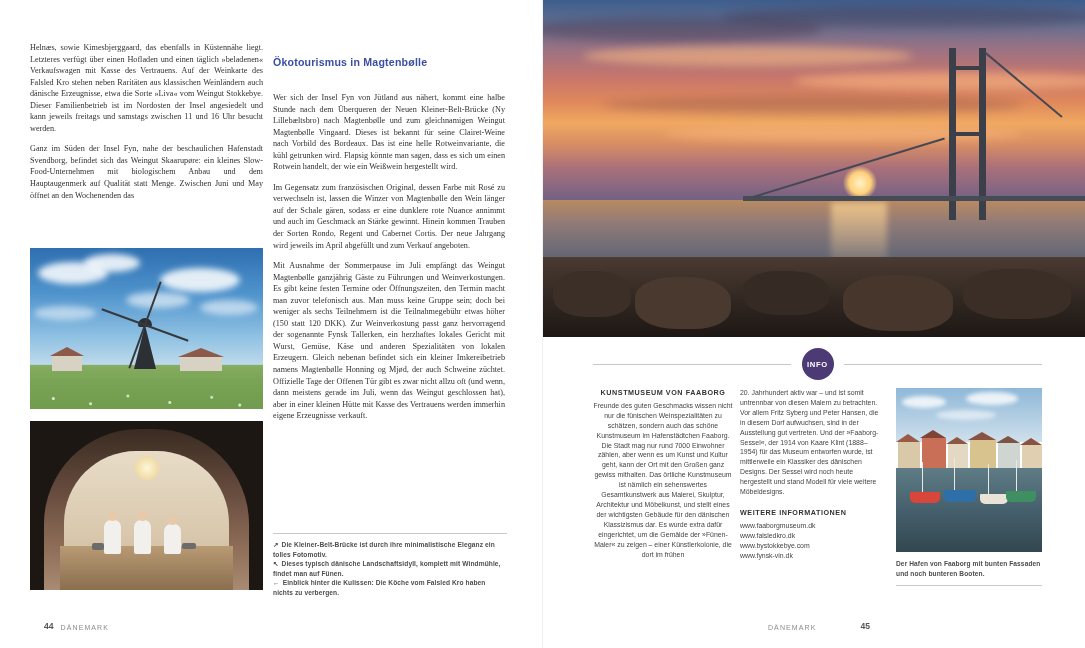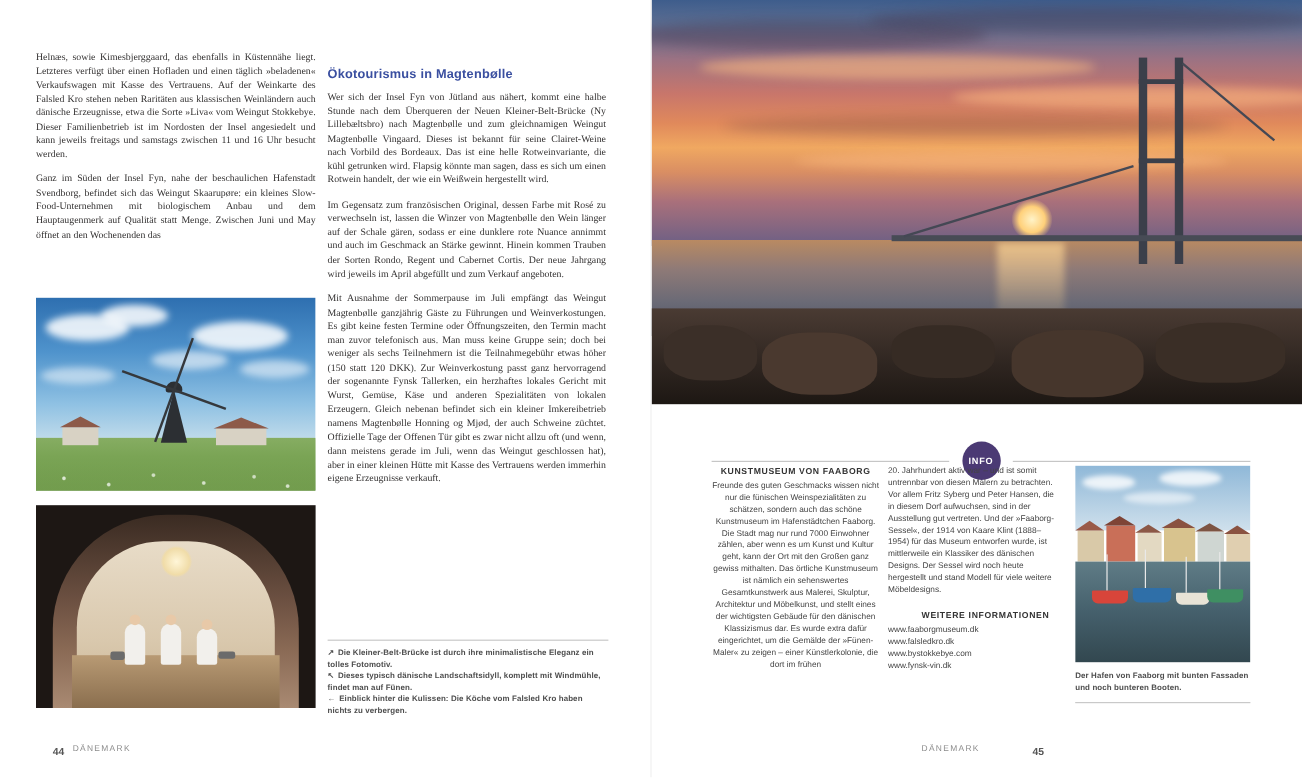--- a/index.html
+++ b/index.html
@@ -7,21 +7,21 @@
   .spread{position:relative;width:914px;height:648px;background:#fff;}
   .body-col{font-family:"Liberation Serif",serif;font-size:8.2px;line-height:11.55px;color:#333131;text-align:justify;}
   .body-col p{margin:0 0 9px 0;}
   .body-col p:last-child{margin-bottom:0;}
 
   
   .col-l1{position:absolute;left:30px;top:42px;width:233px;}
   .col-l2{position:absolute;left:273px;top:42px;width:232px;}
 
   .sec-head{font-family:"Liberation Sans",sans-serif;font-size:10.6px;font-weight:700;
-            color:#3a4fa0;letter-spacing:.2px;margin:14px 0 7px 0;}
+            color:#3a4fa0;letter-spacing:.2px;margin:14px 0 24px 0;}
 
   
   .caption{position:absolute;font-family:"Liberation Sans",sans-serif;font-size:6.6px;
            line-height:9.6px;color:#4d4d4d;font-weight:600;letter-spacing:.1px;}
   .caption .arrow{color:#4d4d4d;font-weight:700;padding-right:1px;}
   .cap-left{left:273px;top:533px;width:234px;}
   .cap-left .rule{width:100%;height:1px;background:#c9c9c9;margin-bottom:6px;}
   .cap-right{left:896px;top:559px;width:146px;}
   .cap-right .rule{width:100%;height:1px;background:#c9c9c9;margin-top:7px;}
 
@@ -91,42 +91,42 @@
   .h-hcloud{position:absolute;background:rgba(255,255,255,.8);border-radius:50%;filter:blur(2px);}
   .h-houses{position:absolute;left:0;right:0;top:40px;height:40px;}
   .h-house{position:absolute;bottom:0;}
   .h-roof{position:absolute;width:0;height:0;border-bottom-style:solid;}
   .h-water{position:absolute;left:0;right:0;bottom:0;height:84px;
     background:linear-gradient(#5f7c86,#45606c 50%,#32474f 100%);}
   .h-boat{position:absolute;border-radius:1px 1px 5px 5px;}
   .h-mast{position:absolute;width:1px;background:#e9e9e9;}
 
   
-  .info-div{position:absolute;left:593px;top:368px;width:449px;height:32px;}
+  .info-div{position:absolute;left:593px;top:348px;width:449px;height:32px;}
   .info-div .rule{position:absolute;top:16px;height:1px;background:#c6c6c6;}
   .info-div .rule.left{left:0;width:198px;}
   .info-div .rule.right{right:0;width:198px;}
   .info-badge{position:absolute;left:50%;top:0;margin-left:-16px;width:32px;height:32px;border-radius:50%;
     background:#4b3a74;color:#fff;font-family:"Liberation Sans",sans-serif;font-size:7.6px;font-weight:700;
     letter-spacing:.7px;display:flex;align-items:center;justify-content:center;}
 
   
   .info-col{position:absolute;font-family:"Liberation Sans",sans-serif;font-size:6.9px;
             line-height:9.9px;color:#444;}
   .info-col h4{font-size:7.2px;font-weight:700;letter-spacing:.55px;color:#333;margin:0 0 3px 0;}
   .info-col p{margin:0;}
   .info-c1{left:593px;top:388px;width:140px;text-align:center;}
   .info-c2{left:740px;top:388px;width:141px;}
   .links{margin-top:11px;}
-  .links h4{margin-bottom:3px;margin-left:28px;}
+  .links h4{margin-bottom:3px;}
   .links a{display:block;color:#444;text-decoration:none;line-height:9.9px;}
 
   
   .footer{position:absolute;bottom:17px;font-family:"Liberation Sans",sans-serif;font-size:7px;
-          color:#8c8c8c;letter-spacing:1.1px;display:flex;align-items:flex-start;gap:7px;}
+          color:#8c8c8c;letter-spacing:1.1px;display:flex;align-items:flex-end;gap:7px;}
   .footer .num{font-size:8.6px;font-weight:700;color:#555;letter-spacing:0;}
   .f-left{left:44px;}
   .f-right{right:44px;gap:44px;}
   .gutter{position:absolute;left:542px;top:0;width:1px;height:648px;background:#f1f1f1;}
 </style>
 </head>
 <body>
 
 <div class="spread">
 

